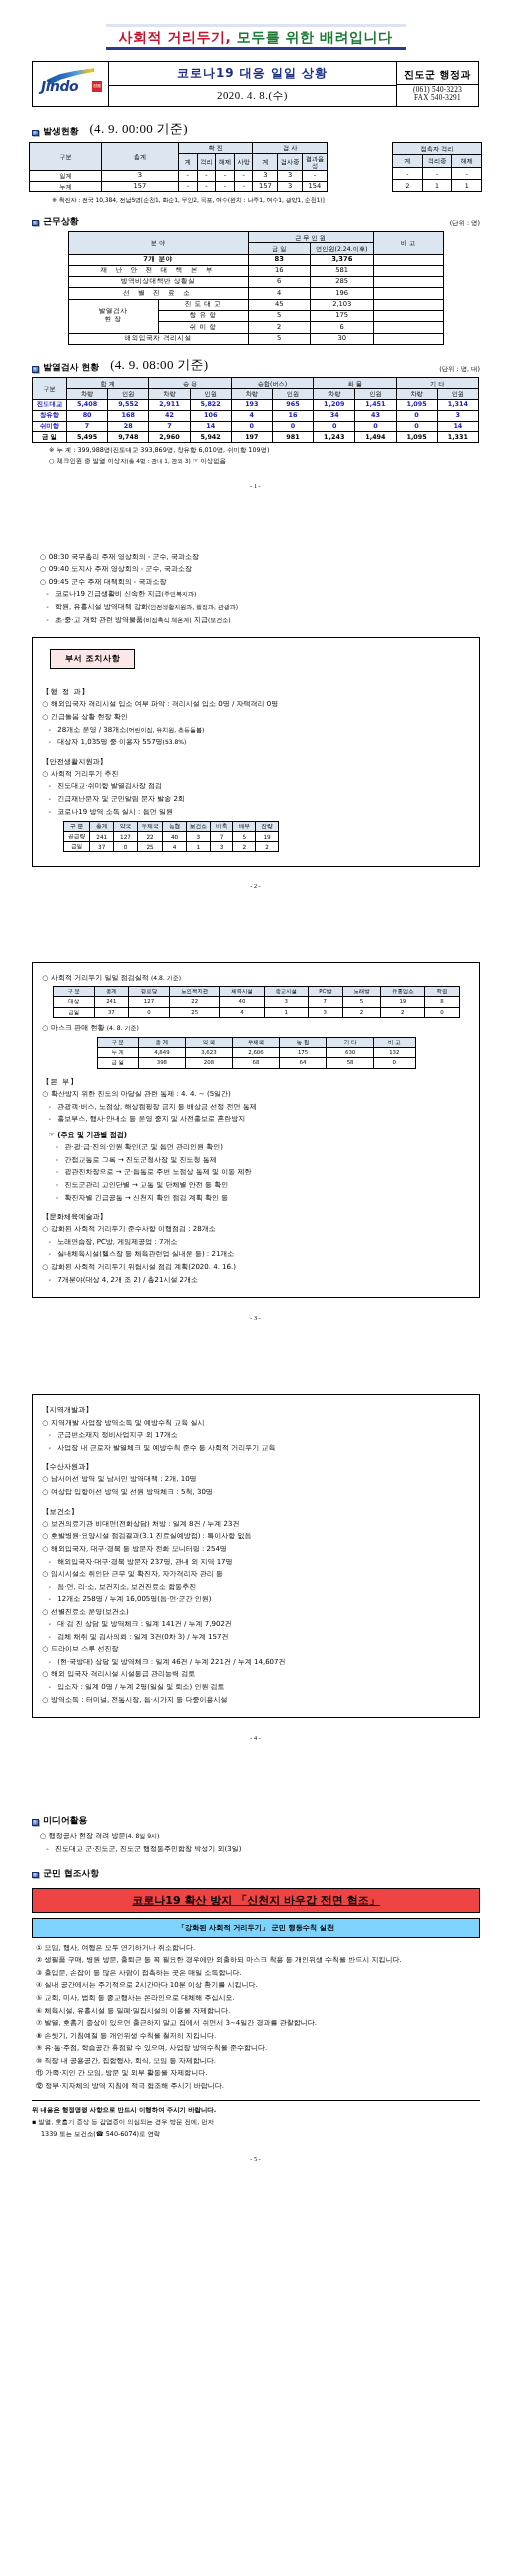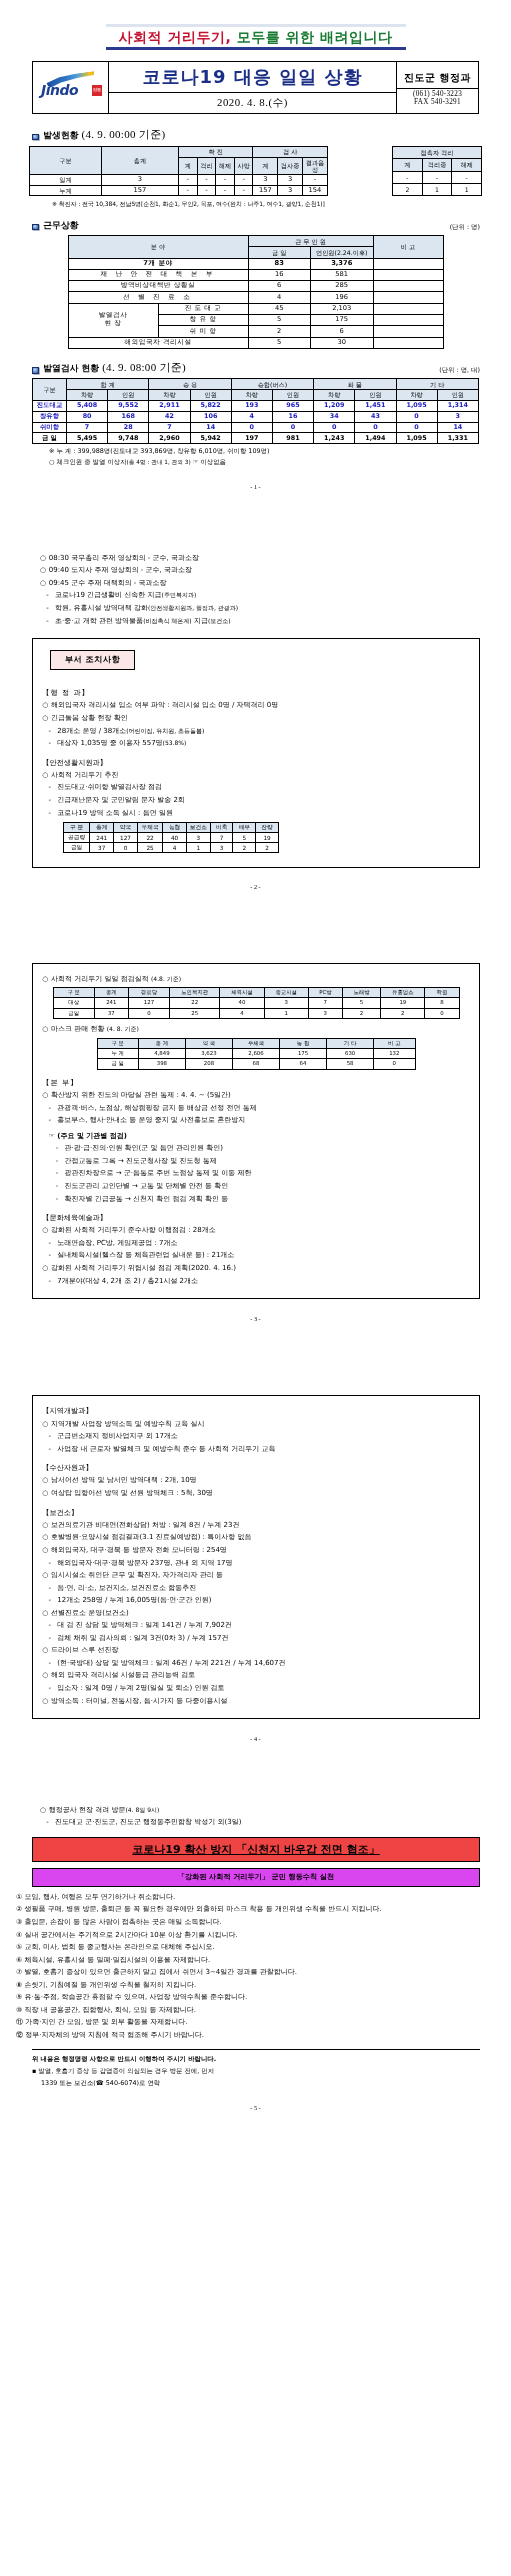--- a/index.html
+++ b/index.html
@@ -77,21 +77,21 @@
   .logo-sq {
     position: absolute; right: 1px; top: 11.3px;
     width: 9.8px; height: 10.8px; background: #d8262d;
     color: #fff; font-size: 4.1px; font-family: "DejaVu Sans", sans-serif;
     text-align: center; line-height: 10.8px; font-weight: bold;
   }
   .title-main-cell { text-align: center; border-right: 1px solid #000 !important; }
   .doc-title {
     font-family: "DejaVu Sans", sans-serif;
     font-weight: bold;
-    font-size: 18px;
+    font-size: 12px;
     color: #1c2f87;
     letter-spacing: 1px;
     padding: 2.1px 0 3.1px 0;
     border-bottom: 0.7px solid #000;
   }
   .doc-date {
     font-size: 10.8px;
     padding: 3.1px 0 3.6px 0;
     letter-spacing: 0.5px;
   }
@@ -121,22 +121,22 @@
     margin-right: 4.6px; margin-bottom: 1.5px;
     flex: none;
   }
   .sec-title {
     font-family: "DejaVu Sans", sans-serif;
     font-weight: bold;
     font-size: 8.8px;
     letter-spacing: 0px;
   }
   .sec-sub {
-    font-size: 11px;
-    margin-left: 3px;
+    font-size: 13px;
+    margin-left: 11px;
     font-family: "Liberation Serif", serif;
     letter-spacing: 0.3px;
   }
   .sec-head-row {
     display: flex; align-items: flex-end; justify-content: space-between;
     margin: 11.3px 31px 3.1px 32px;
   }
   .sec-head-row .sec-head { margin: 0; }
 
   
@@ -319,21 +319,21 @@
     margin: 8.2px 31px 3.1px 32px;
     padding: 4.1px 5.2px;
     text-align: center;
     font-family: "DejaVu Sans", sans-serif;
     font-weight: bold;
     font-size: 11px;
     text-decoration: underline;
   }
   .hl-box3 {
     border: 0.8px solid #000;
-    background: #d946ef;
+    background: #7dd3fc;
     margin: 5.2px 31px 5.2px 32px;
     padding: 3.6px 5.2px;
     text-align: center;
     font-family: "DejaVu Sans", sans-serif;
     font-weight: bold;
     font-size: 7.2px;
   }
   .rule-line {
     border-top: 0.6px solid #000;
     margin: 7.2px 31px 4.1px 32px;
@@ -975,37 +975,45 @@
       </div>
     <div class="li">
         <span class="mk">○</span>
         <span class="tx">방역소독 : 터미널, 전통시장, 읍·시가지 등 다중이용시설</span>
       </div>
   </div>
 
   <div class="pgnum">- 4 -</div>
   <div class="pgspace"></div>
 
+  <div class="sec-head">
+    <span class="sec-bullet"></span>
+    <span class="sec-title">미디어활용</span>
+  </div>
   <div class="blk">
     <div class="li">
         <span class="mk">○</span>
         <span class="tx"><span>행정공사 현장 격려 방문</span><span class="sm">(4. 8일 9시)</span></span>
       </div>
     <div class="li dash">
         <span class="mk">-</span>
         <span class="tx">진도대교 군·진도군, 진도군 행정동주민합창 박성기 외(3일)</span>
       </div>
   </div>
 
+  <div class="sec-head">
+    <span class="sec-bullet"></span>
+    <span class="sec-title">군민 협조사항</span>
+  </div>
 
 
   <div class="hl-box2">코로나19 확산 방지 「신천지 바우갑 전면 협조」</div>
   <div class="hl-box3">「강화된 사회적 거리두기」 군민 행동수칙 실천</div>
 
-  <div class="blk" style="margin-left:16px;">
+  <div class="blk" style="margin-left:36px;">
     <div class="li">
         <span class="tx">① 모임, 행사, 여행은 모두 연기하거나 취소합니다.</span>
       </div>
     <div class="li">
         <span class="tx">② 생필품 구매, 병원 방문, 출퇴근 등 꼭 필요한 경우에만 외출하되 마스크 착용 등 개인위생 수칙을 반드시 지킵니다.</span>
       </div>
     <div class="li">
         <span class="tx">③ 출입문, 손잡이 등 많은 사람이 접촉하는 곳은 매일 소독합니다.</span>
       </div>
     <div class="li">

